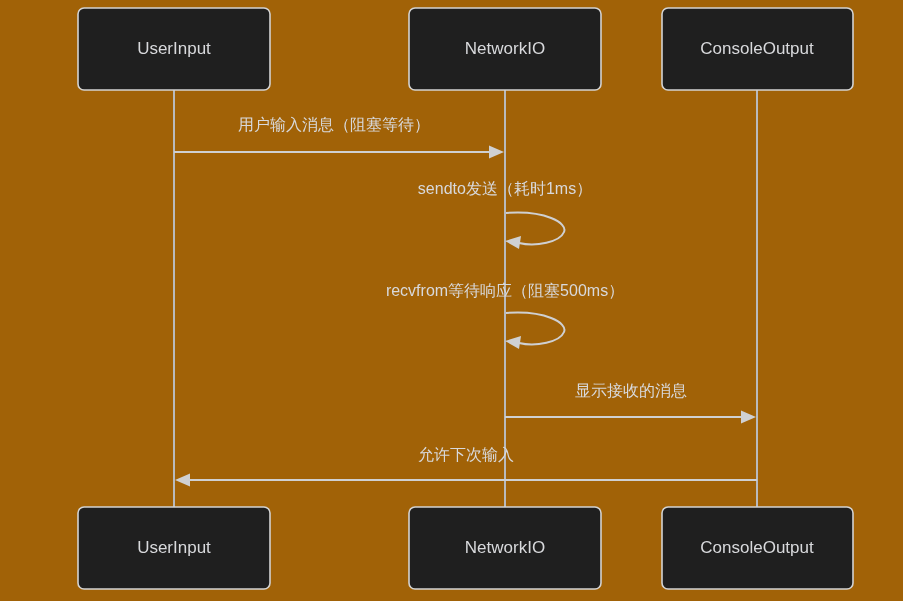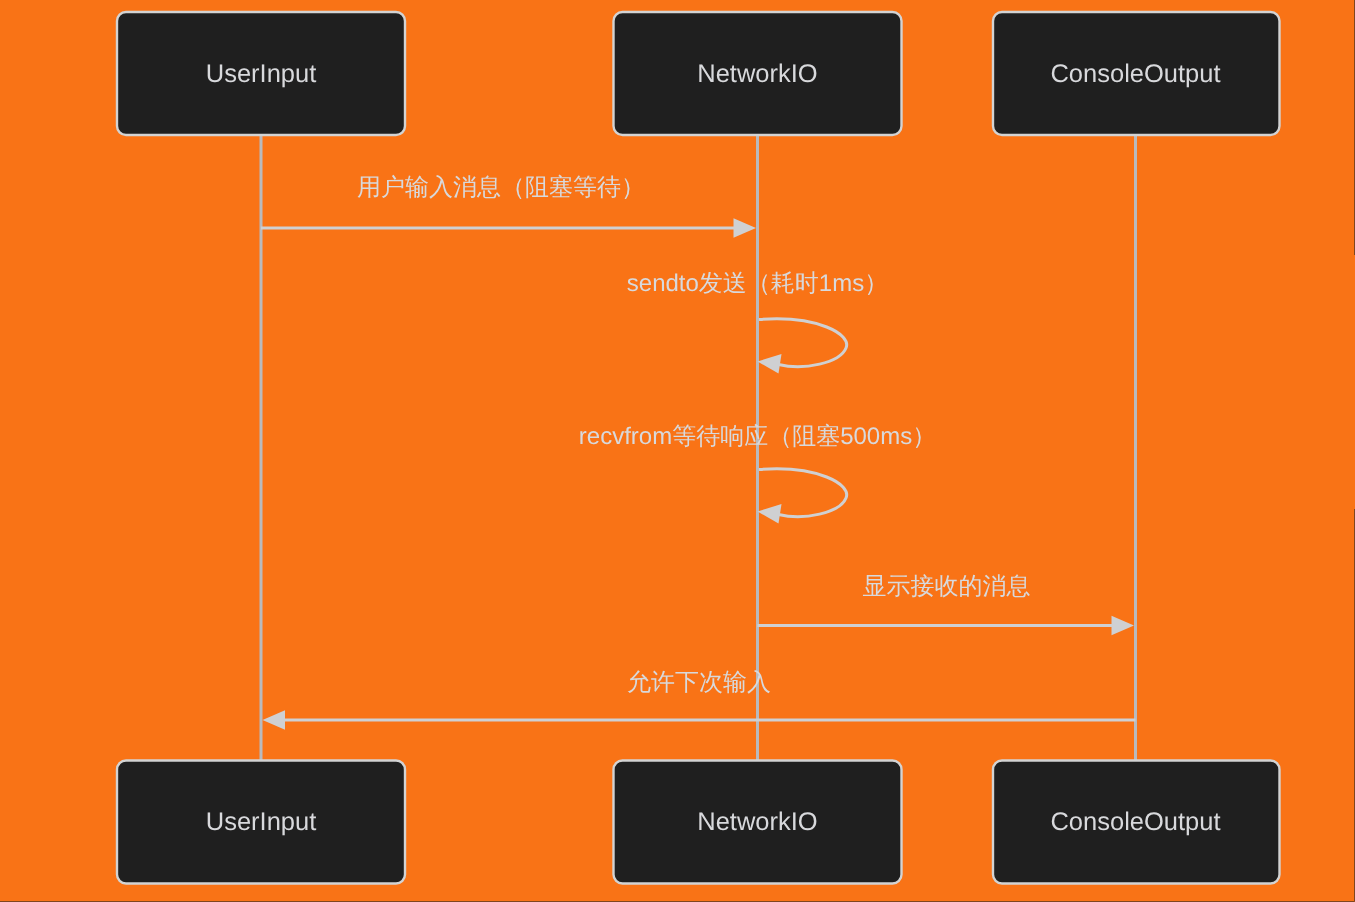--- a/index.html
+++ b/index.html
@@ -4,21 +4,21 @@
 <style>
   html, body {
     margin: 0;
     padding: 0;
     background: #212227;
   }
   #diagram-root {
     position: relative;
     width: 903px;
     height: 601px;
-    background: #f97316;
+    background: #a16207;
     overflow: hidden;
     font-family: "Liberation Sans", "DejaVu Sans", sans-serif;
   }
   #seq-svg {
     position: absolute;
     left: 0;
     top: 0;
     width: 903px;
     height: 601px;
     display: block;

